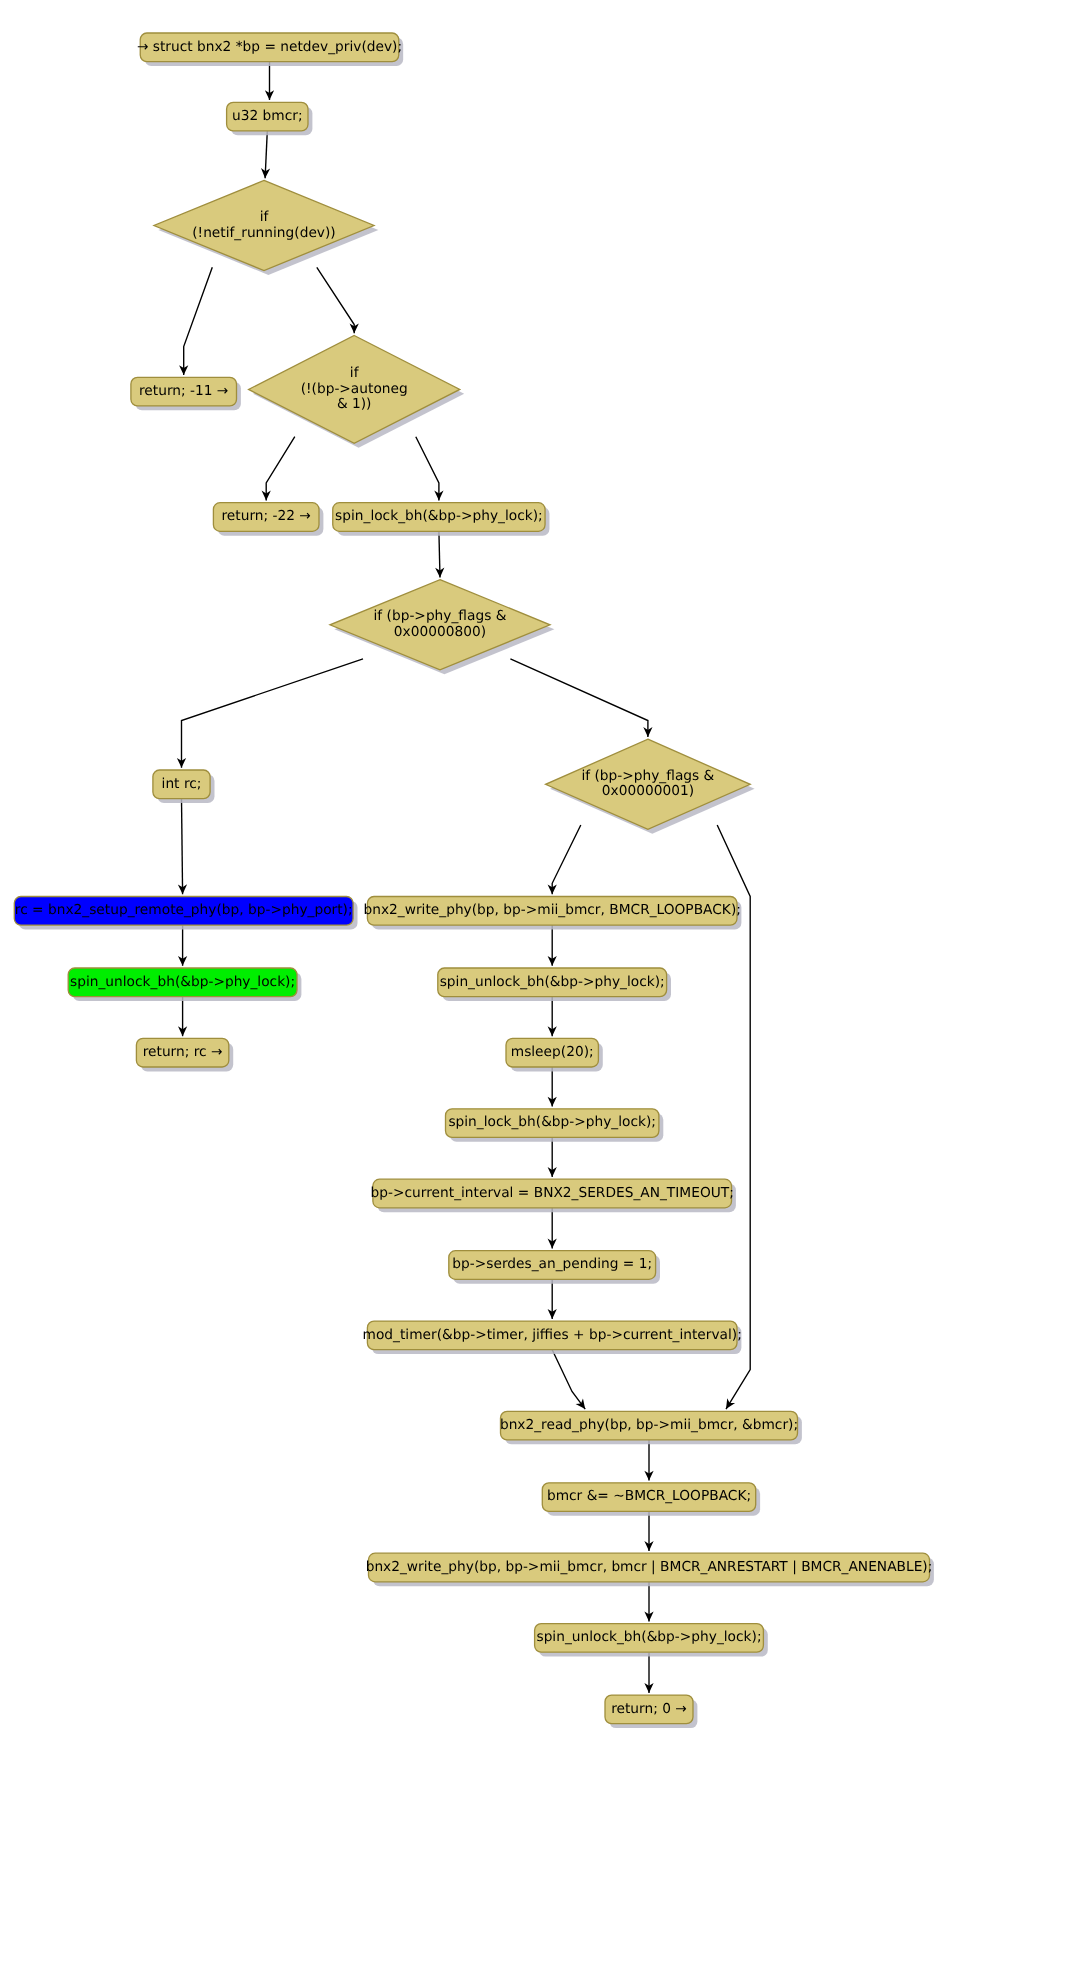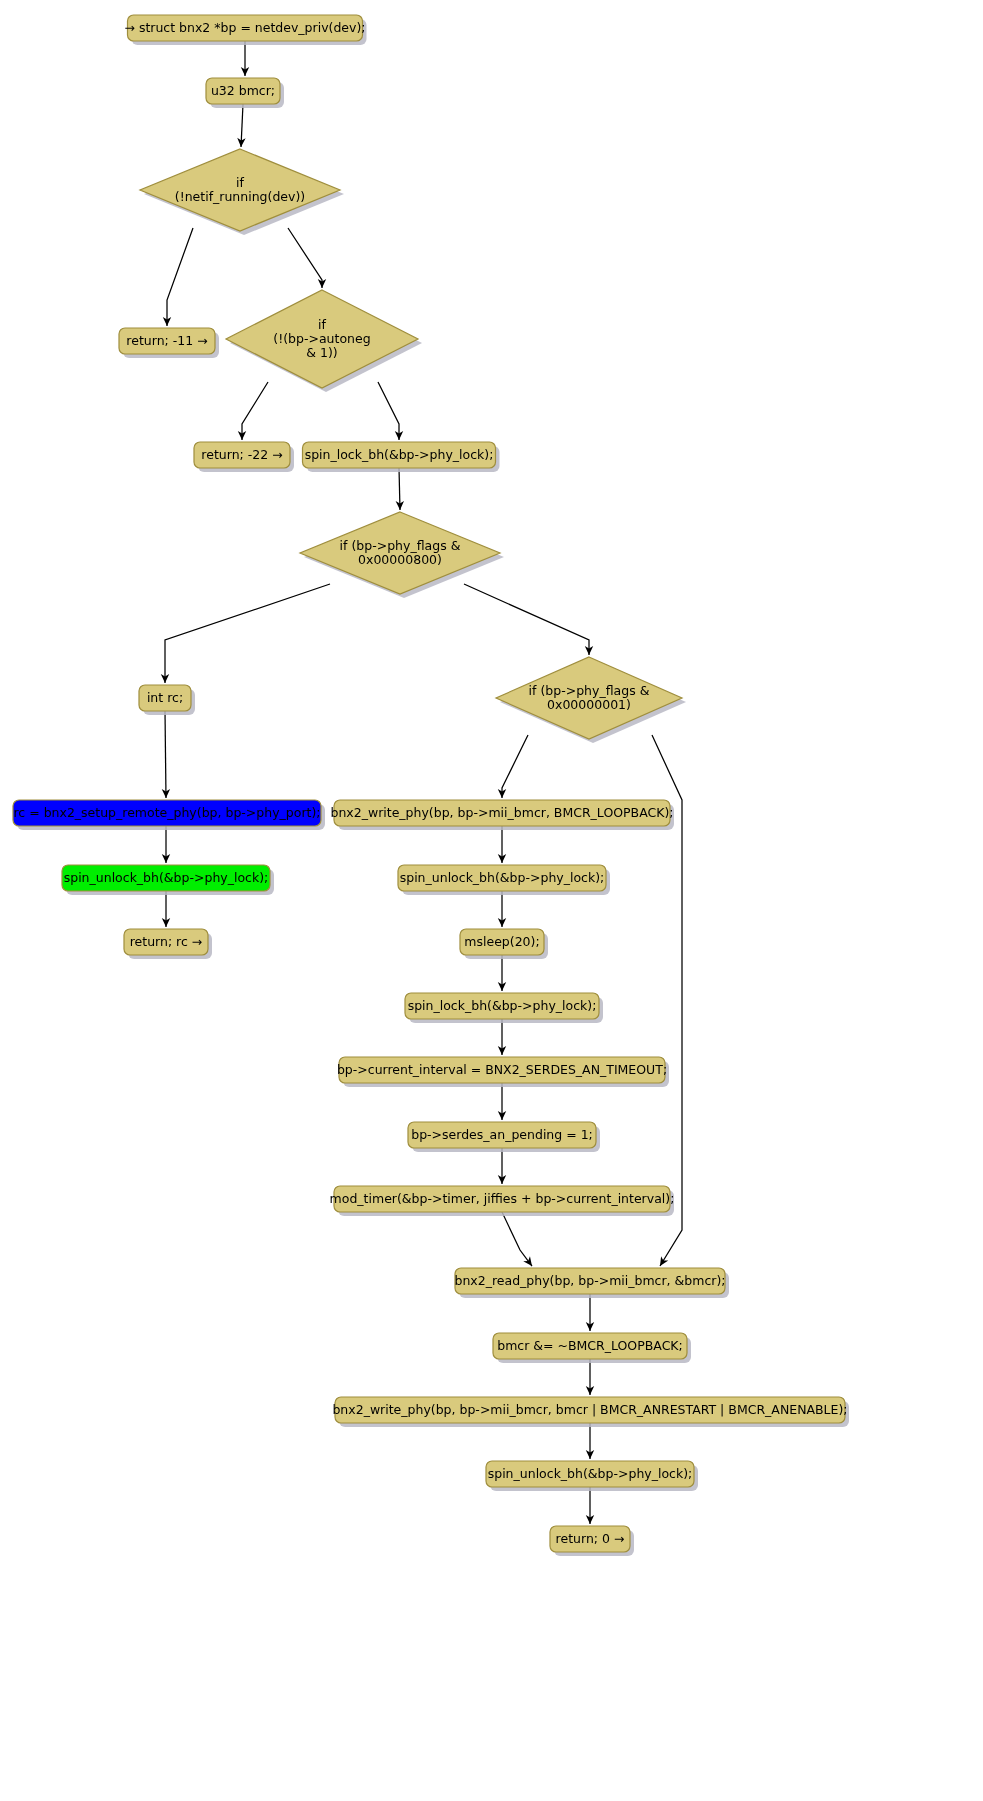--- a/index.html
+++ b/index.html
@@ -10,21 +10,21 @@
   body {
     width: 983px;
     height: 1801px;
     position: relative;
     font-family: "DejaVu Sans", sans-serif;
     overflow: hidden;
   }
   #flow-root {
     position: absolute;
     left: 0;
-    top: 0;
+    top: 15px;
     width: 983px;
     height: 1563px;
   }
   svg {
     display: block;
   }
   .node-box {
     fill: #d9ca7d;
     stroke: #9f8e3d;
     stroke-width: 1.2;

